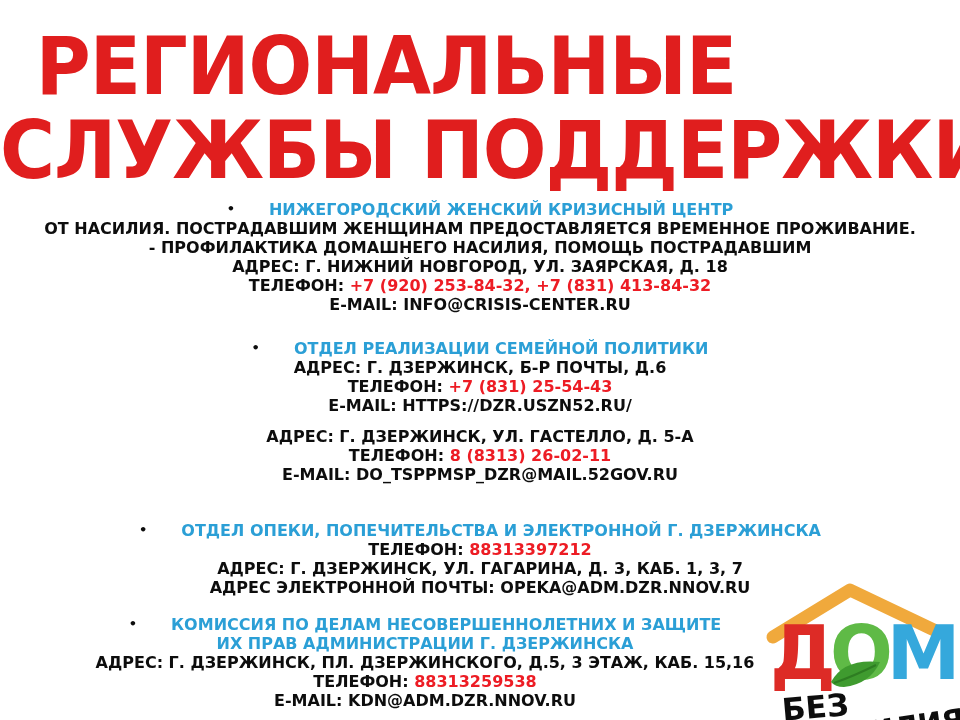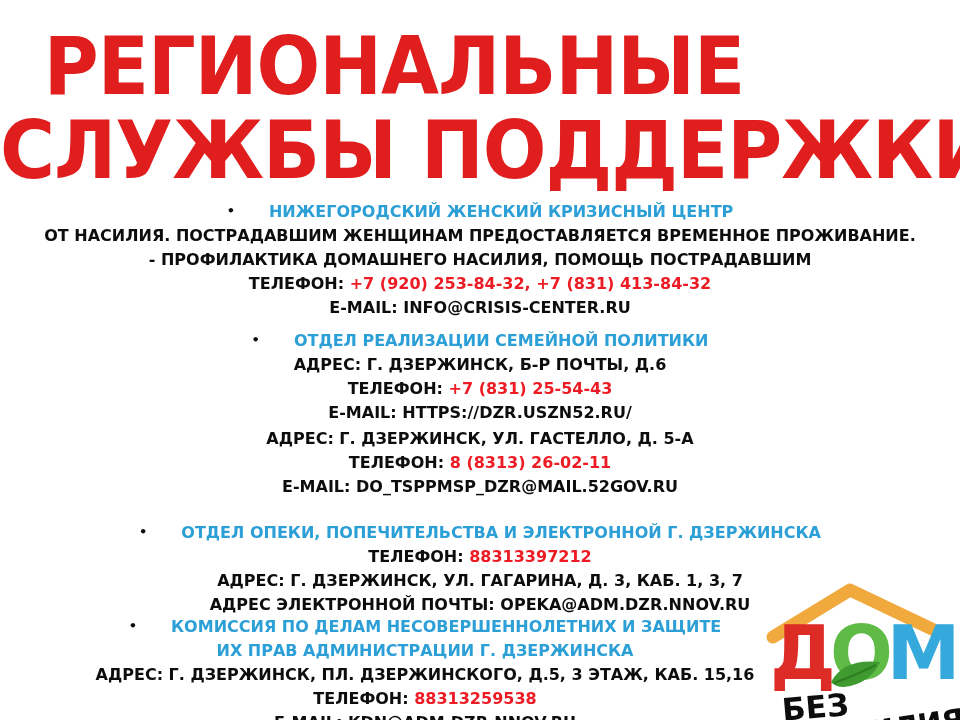--- a/index.html
+++ b/index.html
@@ -6,21 +6,20 @@
   body {
     width: 960px; height: 720px;
     background: var(--page_bg, #fff);
     font-family: "DejaVu Sans", "Liberation Sans", sans-serif;
     overflow: hidden;
   }
   .poster {
     position: relative;
     width: 772px; height: 720px;
     background: var(--page_bg, #fff);
-    padding-left: 16px;
   }
 
   
   .title {
     position: absolute;
     top: 24px; left: 0;
     width: 100%;
     margin: 0;
     text-align: center;
     color: var(--title_red);
@@ -34,25 +33,25 @@
   }
 
   
   #sections { position: absolute; inset: 0; }
   .section {
     position: absolute;
     left: 0; width: 960px;
     text-align: center;
     font-size: 16px;
     font-weight: 700;
-    line-height: 24px;
+    line-height: 19px;
     color: var(--text_black);
   }
   .section:nth-child(1) { top: 199px; }
-  .section:nth-child(2) { top: 328px; }
+  .section:nth-child(2) { top: 338px; }
   .section:nth-child(3) { top: 427px; }
   .section:nth-child(4) { top: 520px; }
   .section:nth-child(5) { top: 614px; left: 5px; width: 840px; }
 
   .hdr-text { color: var(--header_blue); }
   .bullet {
     color: var(--text_black);
     font-size: 13px;
     margin-right: 34px;
     vertical-align: 2px;
@@ -115,20 +114,21 @@
   <h1 class="title">
     <div>РЕГИОНАЛЬНЫЕ</div>
     <div>СЛУЖБЫ ПОДДЕРЖКИ</div>
   </h1>
 
   <div id="sections">
       <div class="section">
         <div class="hdr"><span class="bullet">•</span><span class="hdr-text">НИЖЕГОРОДСКИЙ ЖЕНСКИЙ КРИЗИСНЫЙ ЦЕНТР</span></div>
         <div class="line"><span class="black">ОТ НАСИЛИЯ. ПОСТРАДАВШИМ ЖЕНЩИНАМ ПРЕДОСТАВЛЯЕТСЯ ВРЕМЕННОЕ ПРОЖИВАНИЕ.</span></div>
         <div class="line"><span class="black">- ПРОФИЛАКТИКА ДОМАШНЕГО НАСИЛИЯ, ПОМОЩЬ ПОСТРАДАВШИМ</span></div>
+        <div class="line"><span class="black">АДРЕС: Г. НИЖНИЙ НОВГОРОД, УЛ. ЗАЯРСКАЯ, Д. 18</span></div>
         <div class="line"><span class="black">ТЕЛЕФОН: </span><span class="red">+7 (920) 253-84-32, +7 (831) 413-84-32</span></div>
         <div class="line"><span class="black">E-MAIL: INFO@CRISIS-CENTER.RU</span></div>
       </div>
       <div class="section">
         <div class="hdr"><span class="bullet">•</span><span class="hdr-text">ОТДЕЛ РЕАЛИЗАЦИИ СЕМЕЙНОЙ ПОЛИТИКИ</span></div>
         <div class="line"><span class="black">АДРЕС: Г. ДЗЕРЖИНСК, Б-Р ПОЧТЫ, Д.6</span></div>
         <div class="line"><span class="black">ТЕЛЕФОН: </span><span class="red">+7 (831) 25-54-43</span></div>
         <div class="line"><span class="black">E-MAIL: HTTPS://DZR.USZN52.RU/</span></div>
       </div>
       <div class="section">

